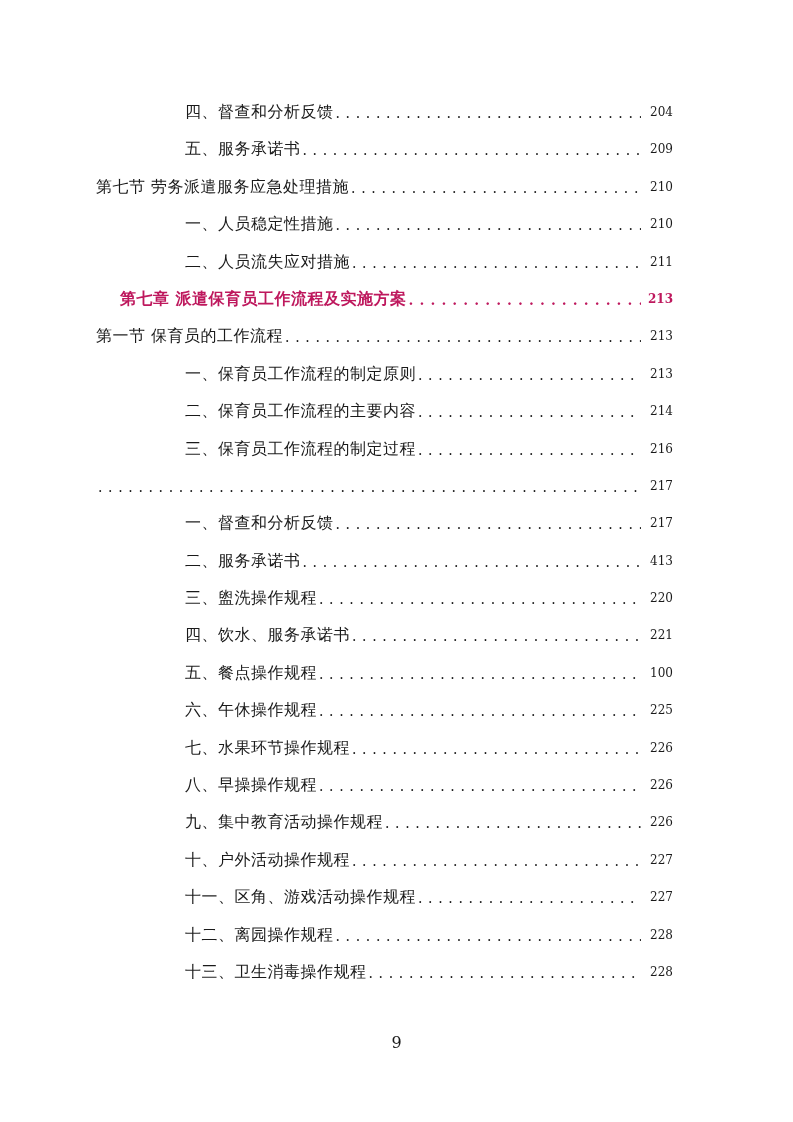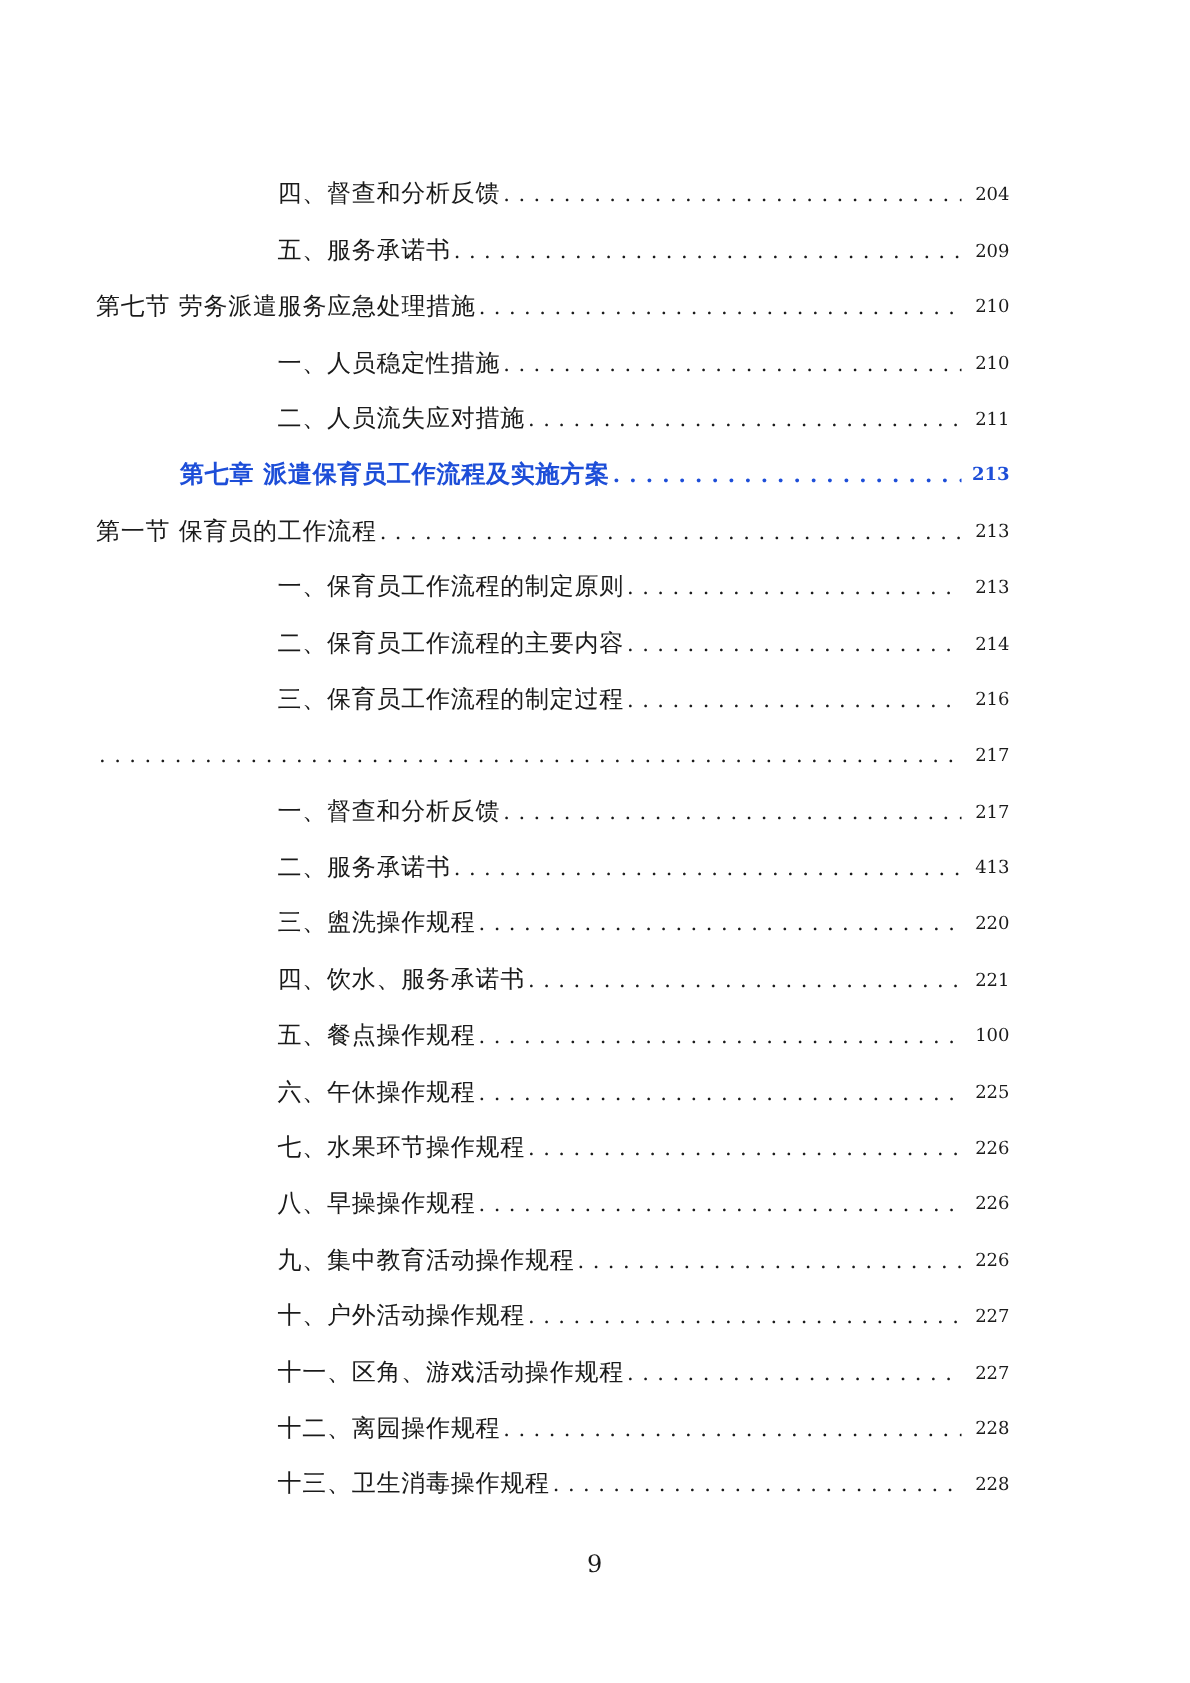--- a/index.html
+++ b/index.html
@@ -18,29 +18,29 @@
     .toc {
       position: absolute;
       left: 0;
       top: 102px;
       width: 793px;
     }
     .toc-row {
       position: relative;
       height: 37.4px;
       display: flex;
-      align-items: flex-end;
+      align-items: flex-start;
       box-sizing: border-box;
       padding-right: 120px;
       font-size: 16px;
       line-height: 20px;
       white-space: nowrap;
     }
-    .toc-row.level-0 { padding-left: 120px; font-weight: bold; color: #1d4ed8; }
-    .toc-row.level-1 { padding-left: 64px; }
+    .toc-row.level-0 { padding-left: 120px; font-weight: bold; color: #be185d; }
+    .toc-row.level-1 { padding-left: 96px; }
     .toc-row.level-2 { padding-left: 185px; }
     .toc-title {
       flex: 0 0 auto;
       letter-spacing: 0.5px;
     }
     .toc-leader {
       flex: 1 1 auto;
       overflow: hidden;
       margin: 0 4px 0 2px;
       position: relative;

